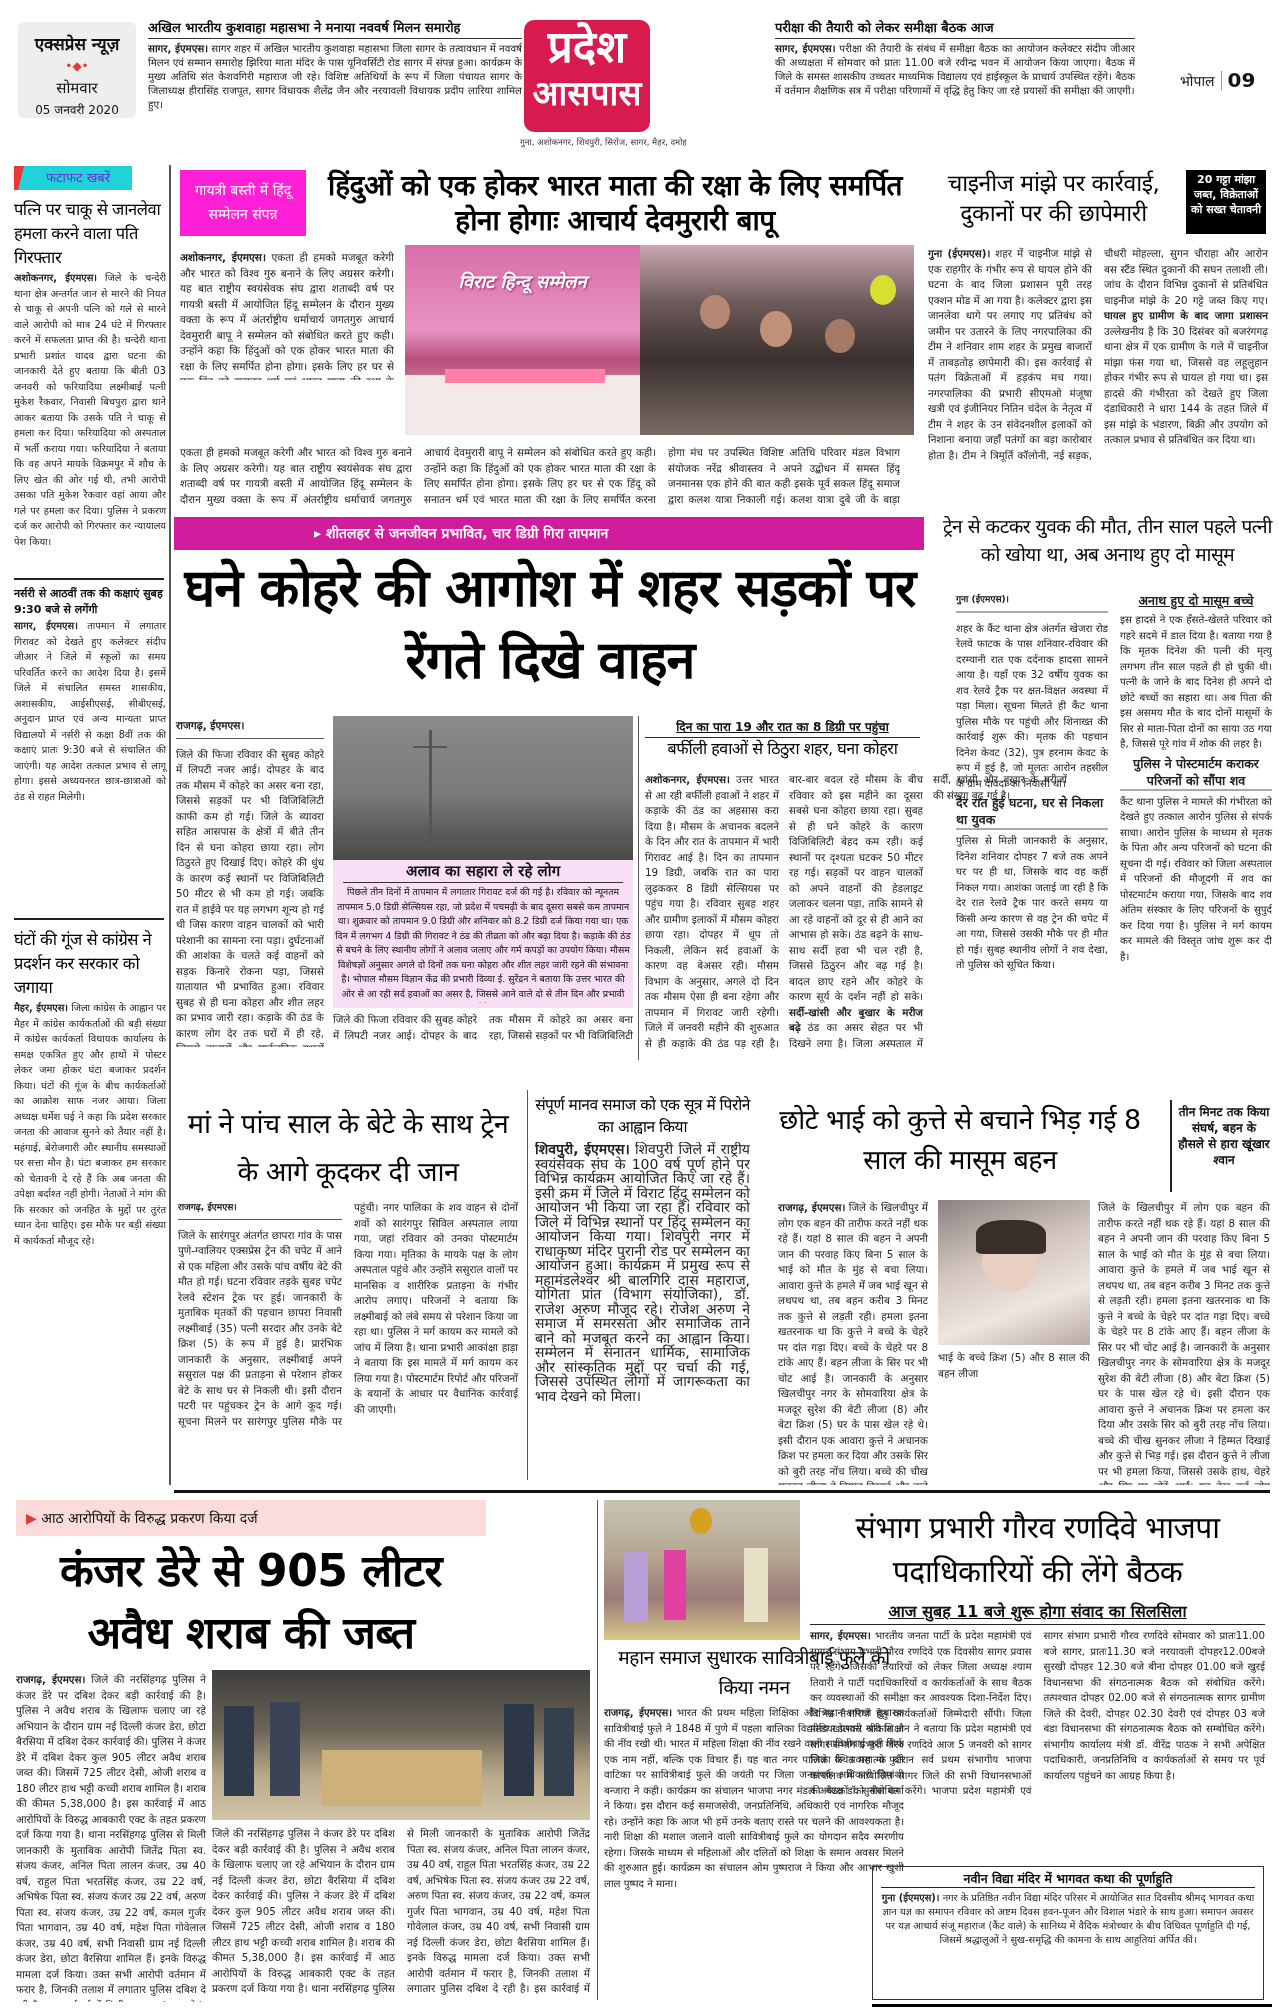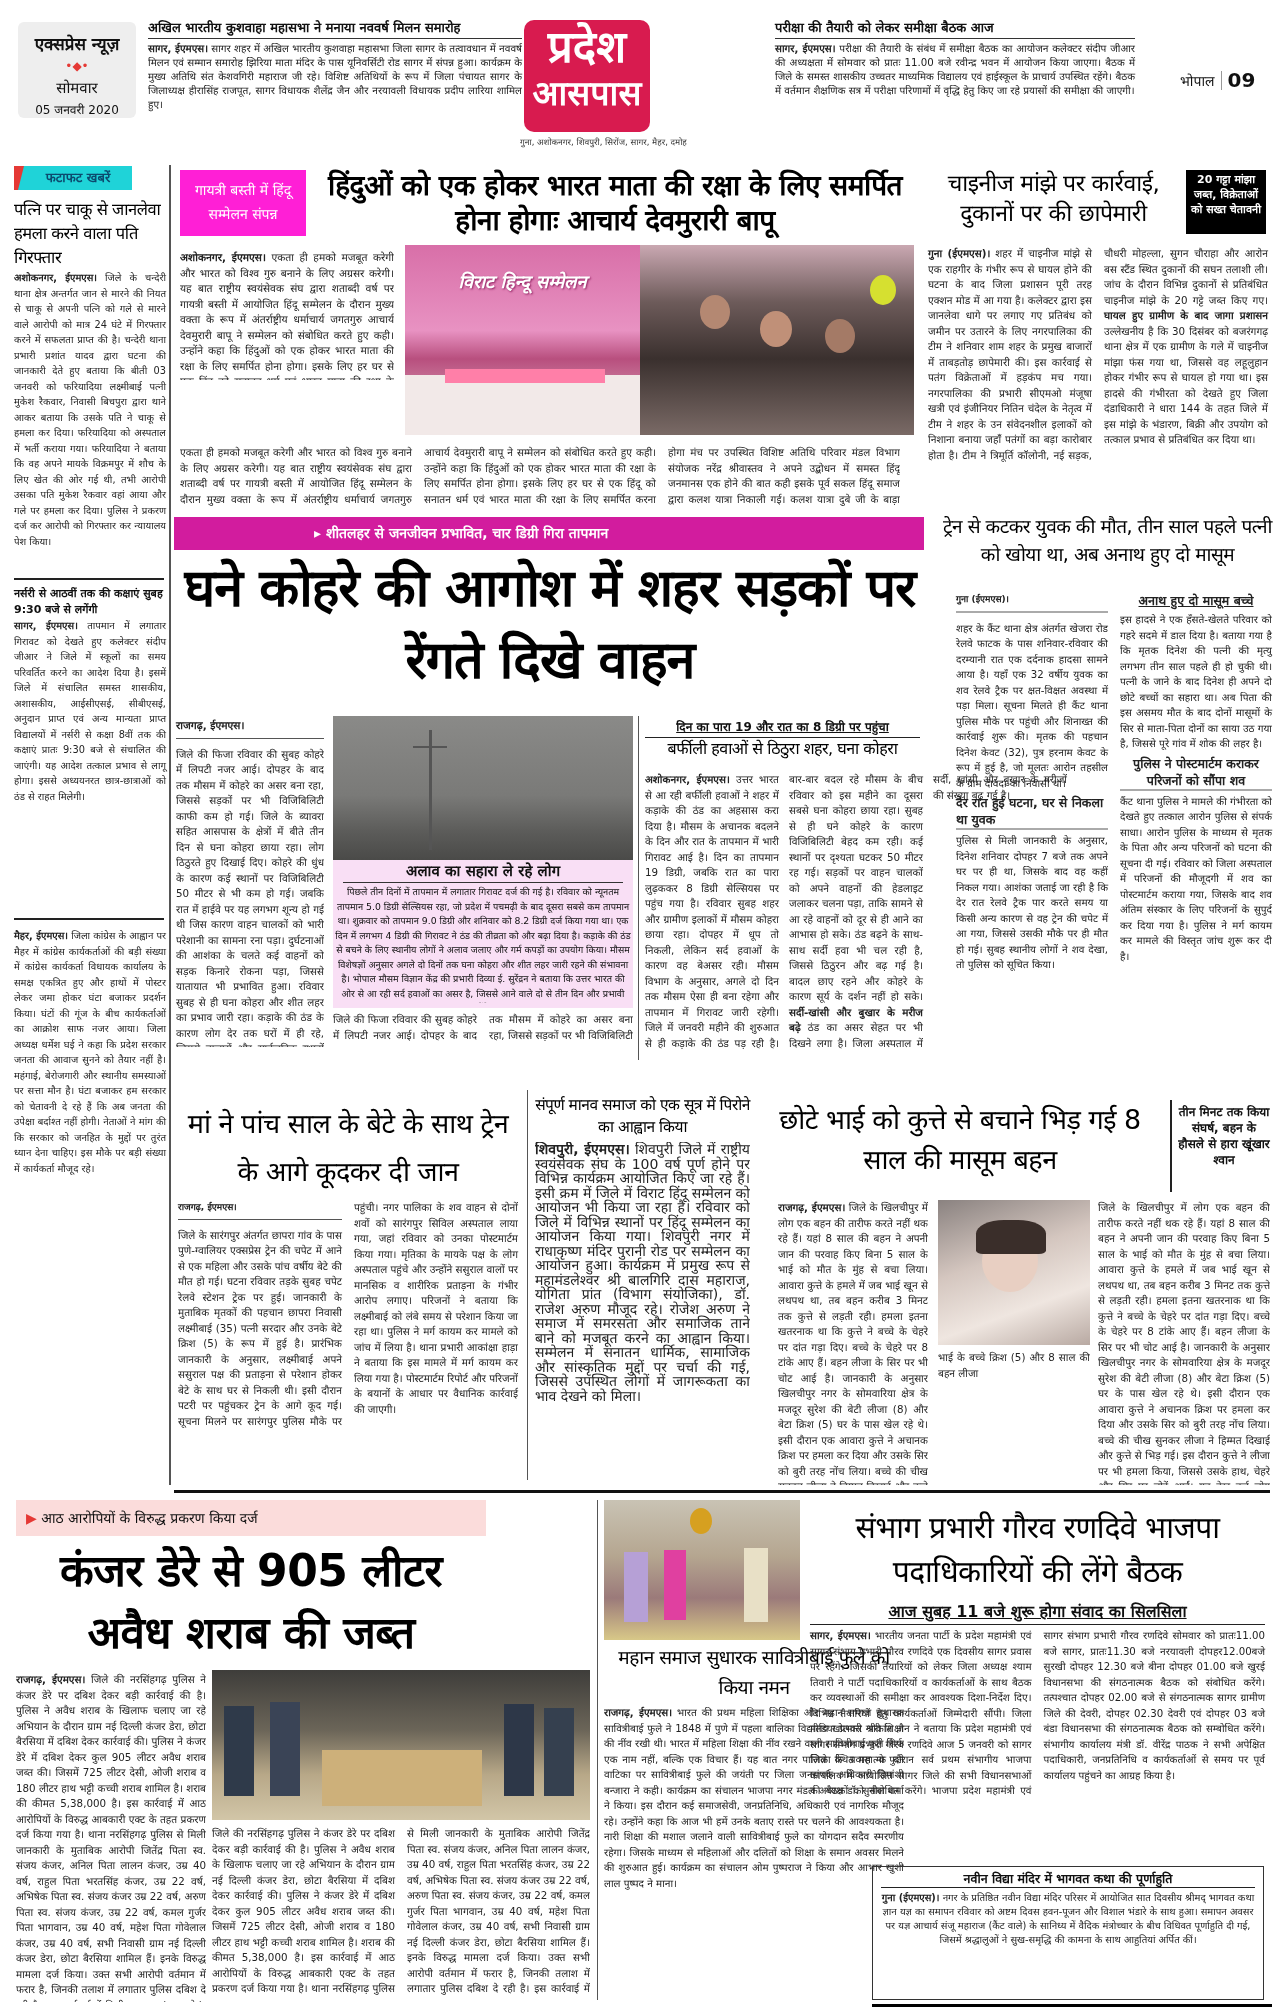--- a/index.html
+++ b/index.html
@@ -40,37 +40,38 @@
   <div style="font-weight:bold;font-size:13px;border-bottom:1.5px solid #333;padding-bottom:2px;">परीक्षा की तैयारी को लेकर समीक्षा बैठक आज</div>
   <div class="body-text" style="font-size:10.2px;line-height:14px;margin-top:3px;"><b>सागर, ईएमएस।</b> <span>परीक्षा की तैयारी के संबंध में समीक्षा बैठक का आयोजन कलेक्टर संदीप जीआर की अध्यक्षता में सोमवार को प्रातः 11.00 बजे रवीन्द्र भवन में आयोजन किया जाएगा। बैठक में जिले के समस्त शासकीय उच्चतर माध्यमिक विद्यालय एवं हाईस्कूल के प्राचार्य उपस्थित रहेंगे। बैठक में वर्तमान शैक्षणिक सत्र में परीक्षा परिणामों में वृद्धि हेतु किए जा रहे प्रयासों की समीक्षा की जाएगी।</span></div>
 </div>
 
 <div class="abs" style="left:1180px;top:68px;display:flex;align-items:center;">
   <span style="font-size:14px;padding-right:6px;border-right:1px solid #999;">भोपाल</span>
   <span style="font-weight:bold;font-size:20px;padding-left:6px;">09</span>
 </div>
 
 <div class="abs" style="left:14px;top:166px;width:118px;height:24px;background:#1fd3d8;clip-path:polygon(6px 0,100% 0,100% 100%,0 100%);">
-  <div style="color:#0c4a6e;font-weight:bold;font-size:13px;text-align:center;line-height:24px;padding-left:10px;">फटाफट खबरें</div>
+  <div style="color:#6d28d9;font-weight:normal;font-size:13px;text-align:center;line-height:24px;padding-left:10px;">फटाफट खबरें</div>
 </div>
 <div class="abs" style="left:14px;top:166px;width:10px;height:24px;background:#e53935;clip-path:polygon(0 0,100% 0,40% 100%,0 100%);"></div>
 
 <div class="abs" style="left:14px;top:198px;width:152px;">
   <div class="hl" style="font-size:16.5px;font-weight:normal;line-height:24px;">पत्नि पर चाकू से जानलेवा हमला करने वाला पति गिरफ्तार</div>
   <div class="body-text" style="font-size:9.8px;line-height:15.5px;"><b>अशोकनगर, ईएमएस।</b> <span>जिले के चन्देरी थाना क्षेत्र अन्तर्गत जान से मारने की नियत से चाकू से अपनी पत्नि को गले से मारने वाले आरोपी को मात्र 24 घंटे में गिरफ्तार करने में सफलता प्राप्त की है। चन्देरी थाना प्रभारी प्रशांत यादव द्वारा घटना की जानकारी देते हुए बताया कि बीती 03 जनवरी को फरियादिया लक्ष्मीबाई पत्नी मुकेश रैकवार, निवासी बिचपुरा द्वारा थाने आकर बताया कि उसके पति ने चाकू से हमला कर दिया। फरियादिया को अस्पताल में भर्ती कराया गया। फरियादिया ने बताया कि वह अपने मायके विक्रमपुर में शौच के लिए खेत की ओर गई थी, तभी आरोपी उसका पति मुकेश रैकवार वहां आया और गले पर हमला कर दिया। पुलिस ने प्रकरण दर्ज कर आरोपी को गिरफ्तार कर न्यायालय पेश किया।</span></div>
 </div>
 <div class="hrule" style="left:14px;top:578px;width:150px;height:1.5px;"></div>
 
 <div class="abs" style="left:14px;top:586px;width:152px;">
   <div style="font-weight:bold;font-size:11px;line-height:16px;">नर्सरी से आठवीं तक की कक्षाएं सुबह 9:30 बजे से लगेंगी</div>
   <div class="body-text" style="font-size:9.8px;line-height:15.5px;"><b>सागर, ईएमएस।</b> <span>तापमान में लगातार गिरावट को देखते हुए कलेक्टर संदीप जीआर ने जिले में स्कूलों का समय परिवर्तित करने का आदेश दिया है। इसमें जिले में संचालित समस्त शासकीय, अशासकीय, आईसीएसई, सीबीएसई, अनुदान प्राप्त एवं अन्य मान्यता प्राप्त विद्यालयों में नर्सरी से कक्षा 8वीं तक की कक्षाएं प्रातः 9:30 बजे से संचालित की जाएंगी। यह आदेश तत्काल प्रभाव से लागू होगा। इससे अध्ययनरत छात्र-छात्राओं को ठंड से राहत मिलेगी।</span></div>
 </div>
 <div class="hrule" style="left:14px;top:918px;width:150px;height:1.5px;"></div>
 
 <div class="abs" style="left:14px;top:928px;width:152px;">
+  <div class="hl" style="font-size:16.5px;font-weight:normal;line-height:24px;">घंटों की गूंज से कांग्रेस ने प्रदर्शन कर सरकार को जगाया</div>
   <div class="body-text" style="font-size:9.8px;line-height:15.5px;"><b>मैहर, ईएमएस।</b> <span>जिला कांग्रेस के आह्वान पर मैहर में कांग्रेस कार्यकर्ताओं की बड़ी संख्या में कांग्रेस कार्यकर्ता विधायक कार्यालय के समक्ष एकत्रित हुए और हाथों में पोस्टर लेकर जमा होकर घंटा बजाकर प्रदर्शन किया। घंटों की गूंज के बीच कार्यकर्ताओं का आक्रोश साफ नजर आया। जिला अध्यक्ष धर्मेश घई ने कहा कि प्रदेश सरकार जनता की आवाज सुनने को तैयार नहीं है। महंगाई, बेरोजगारी और स्थानीय समस्याओं पर सत्ता मौन है। घंटा बजाकर हम सरकार को चेतावनी दे रहे हैं कि अब जनता की उपेक्षा बर्दाश्त नहीं होगी। नेताओं ने मांग की कि सरकार को जनहित के मुद्दों पर तुरंत ध्यान देना चाहिए। इस मौके पर बड़ी संख्या में कार्यकर्ता मौजूद रहे।</span></div>
 </div>
 <div class="vrule" style="left:169px;top:165px;height:1320px;width:1.5px;"></div>
 
 <div class="abs" style="left:180px;top:170px;width:126px;height:66px;background:#ff1fd6;color:#fff;text-align:center;font-size:14px;line-height:24px;padding-top:8px;">
   <span>गायत्री बस्ती में हिंदू सम्मेलन संपन्न</span>
 </div>
 <div class="abs hl center" style="left:315px;top:168px;width:600px;font-size:28px;line-height:35px;">हिंदुओं को एक होकर भारत माता की रक्षा के लिए समर्पित होना होगाः आचार्य देवमुरारी बापू</div>
 
 <div class="abs body-text" style="left:180px;top:250px;width:1030px;height:200px;">

